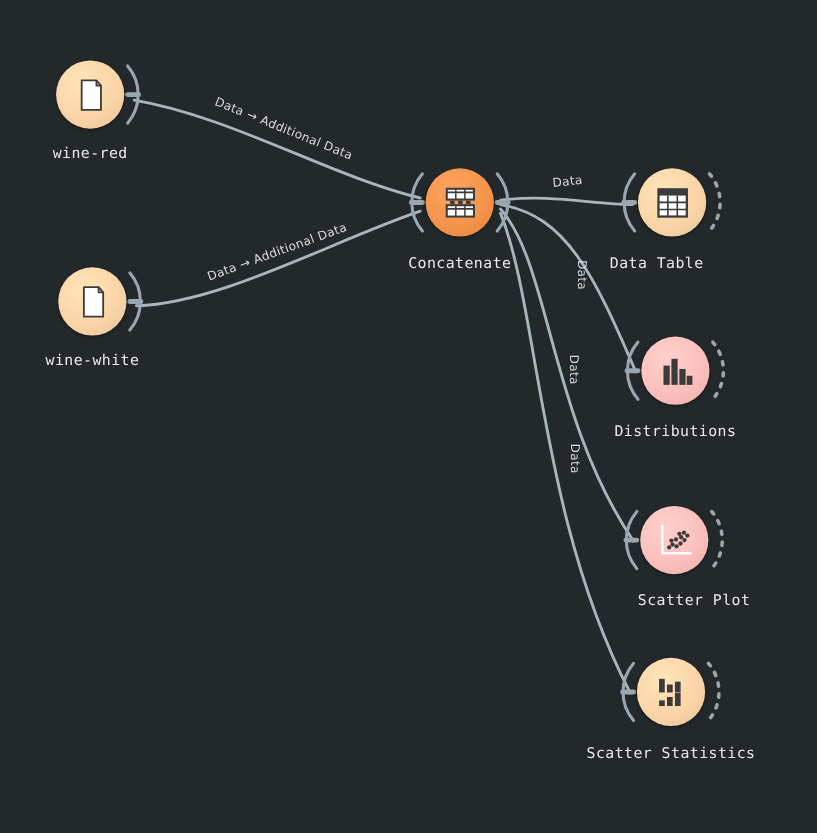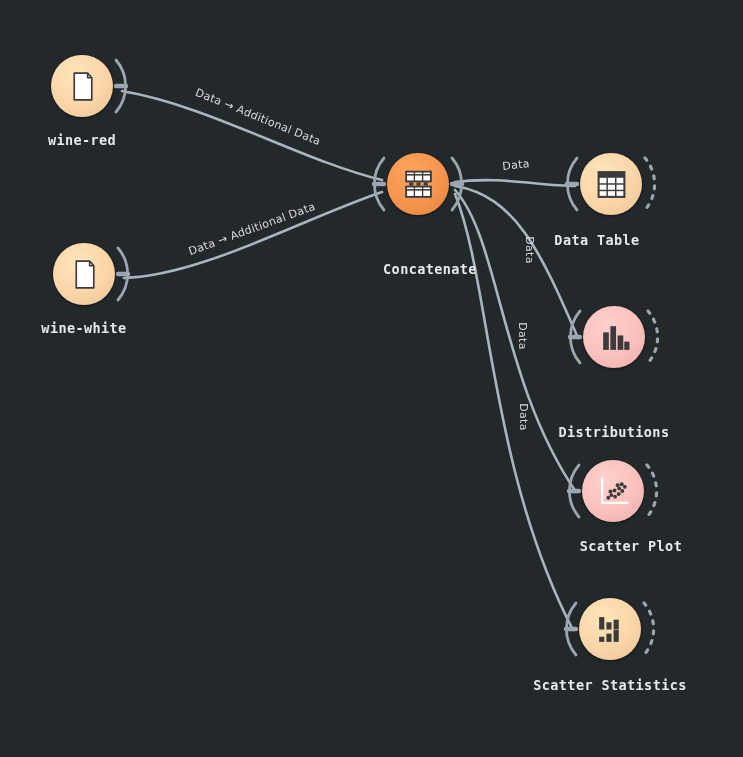--- a/index.html
+++ b/index.html
@@ -37,21 +37,20 @@
   }
   .node-label {
     position: absolute;
     transform: translateX(-50%);
     white-space: nowrap;
     color: #e8e9ea;
     font-size: 13.5px;
     letter-spacing: 0.4px;
     text-align: center;
     font-family: "DejaVu Sans Mono", "Liberation Mono", monospace;
-    font-weight: bold;
   }
   .link-label {
     position: absolute;
     color: #d8dade;
     font-size: 11px;
     white-space: nowrap;
     font-family: "DejaVu Sans", "Liberation Sans", sans-serif;
     letter-spacing: 0.3px;
     pointer-events: none;
   }
@@ -142,21 +141,21 @@
             <line x1="20" y1="3.5" x2="20" y2="13" stroke="#3b3b3b" stroke-width="1.3"></line>
             <rect x="7" y="14" width="4" height="3" fill="#3b3b3b"></rect>
             <rect x="14" y="14" width="4" height="3" fill="#3b3b3b"></rect>
             <rect x="21" y="14" width="4" height="3" fill="#3b3b3b"></rect>
             <rect x="4" y="18" width="24" height="10" fill="#fff" stroke="#3b3b3b" stroke-width="1.8"></rect>
             <line x1="4" y1="21.2" x2="28" y2="21.2" stroke="#3b3b3b" stroke-width="1.5"></line>
             <line x1="12" y1="18" x2="12" y2="28" stroke="#3b3b3b" stroke-width="1.3"></line>
             <line x1="20" y1="18" x2="20" y2="28" stroke="#3b3b3b" stroke-width="1.3"></line>
           </svg>
         </div>
-        <div class="node-label" style="left: 430px; top: 232px; margin-top: 29px;">Concatenate</div>
+        <div class="node-label" style="left: 418px; top: 232px;">Concatenate</div>
       </div>
       <div class="node">
         <div class="node-disc" style="left: 611px; top: 184px; width: 62px; height: 62px; background: radial-gradient(circle at 38% 32%, rgb(255, 229, 184) 0%, rgb(250, 213, 168) 55%, rgb(232, 195, 150) 100%);">
           <svg viewBox="0 0 32 32" width="33" height="33" class="node-icon">
             <rect x="3.5" y="4" width="25" height="24" fill="#fff" stroke="#3b3b3b" stroke-width="2"></rect>
             <rect x="3.5" y="4" width="25" height="5.5" fill="#3b3b3b"></rect>
             <line x1="3.5" y1="15.5" x2="28.5" y2="15.5" stroke="#3b3b3b" stroke-width="1.4"></line>
             <line x1="3.5" y1="21.8" x2="28.5" y2="21.8" stroke="#3b3b3b" stroke-width="1.4"></line>
             <line x1="11.8" y1="9.5" x2="11.8" y2="28" stroke="#3b3b3b" stroke-width="1.4"></line>
             <line x1="20.1" y1="9.5" x2="20.1" y2="28" stroke="#3b3b3b" stroke-width="1.4"></line>
@@ -166,21 +165,21 @@
       </div>
       <div class="node">
         <div class="node-disc" style="left: 614px; top: 337px; width: 62px; height: 62px; background: radial-gradient(circle at 38% 32%, rgb(255, 208, 204) 0%, rgb(251, 192, 188) 55%, rgb(233, 174, 170) 100%);">
           <svg viewBox="0 0 32 32" width="33" height="33" class="node-icon">
             <rect x="5" y="11" width="5.5" height="17" fill="#3b3b3b"></rect>
             <rect x="12" y="5" width="5.5" height="23" fill="#3b3b3b"></rect>
             <rect x="19" y="14" width="5.5" height="14" fill="#3b3b3b"></rect>
             <rect x="25.5" y="20" width="5" height="8" fill="#3b3b3b"></rect>
           </svg>
         </div>
-        <div class="node-label" style="left: 614px; top: 384px; margin-top: 40px;">Distributions</div>
+        <div class="node-label" style="left: 614px; top: 384px;">Distributions</div>
       </div>
       <div class="node">
         <div class="node-disc" style="left: 613px; top: 491px; width: 62px; height: 62px; background: radial-gradient(circle at 38% 32%, rgb(255, 208, 204) 0%, rgb(251, 192, 188) 55%, rgb(233, 174, 170) 100%);">
           <svg viewBox="0 0 32 32" width="33" height="33" class="node-icon">
             <path d="M5 3 V27 H30" fill="none" stroke="#fff" stroke-width="2.2" stroke-linecap="round" stroke-linejoin="round"></path>
             <circle cx="11" cy="22" r="1.9" fill="#3b3b3b"></circle>
             <circle cx="14" cy="19.5" r="1.9" fill="#3b3b3b"></circle>
             <circle cx="17.5" cy="21" r="1.9" fill="#3b3b3b"></circle>
             <circle cx="21" cy="18.5" r="1.9" fill="#3b3b3b"></circle>
             <circle cx="13" cy="16" r="1.9" fill="#3b3b3b"></circle>

